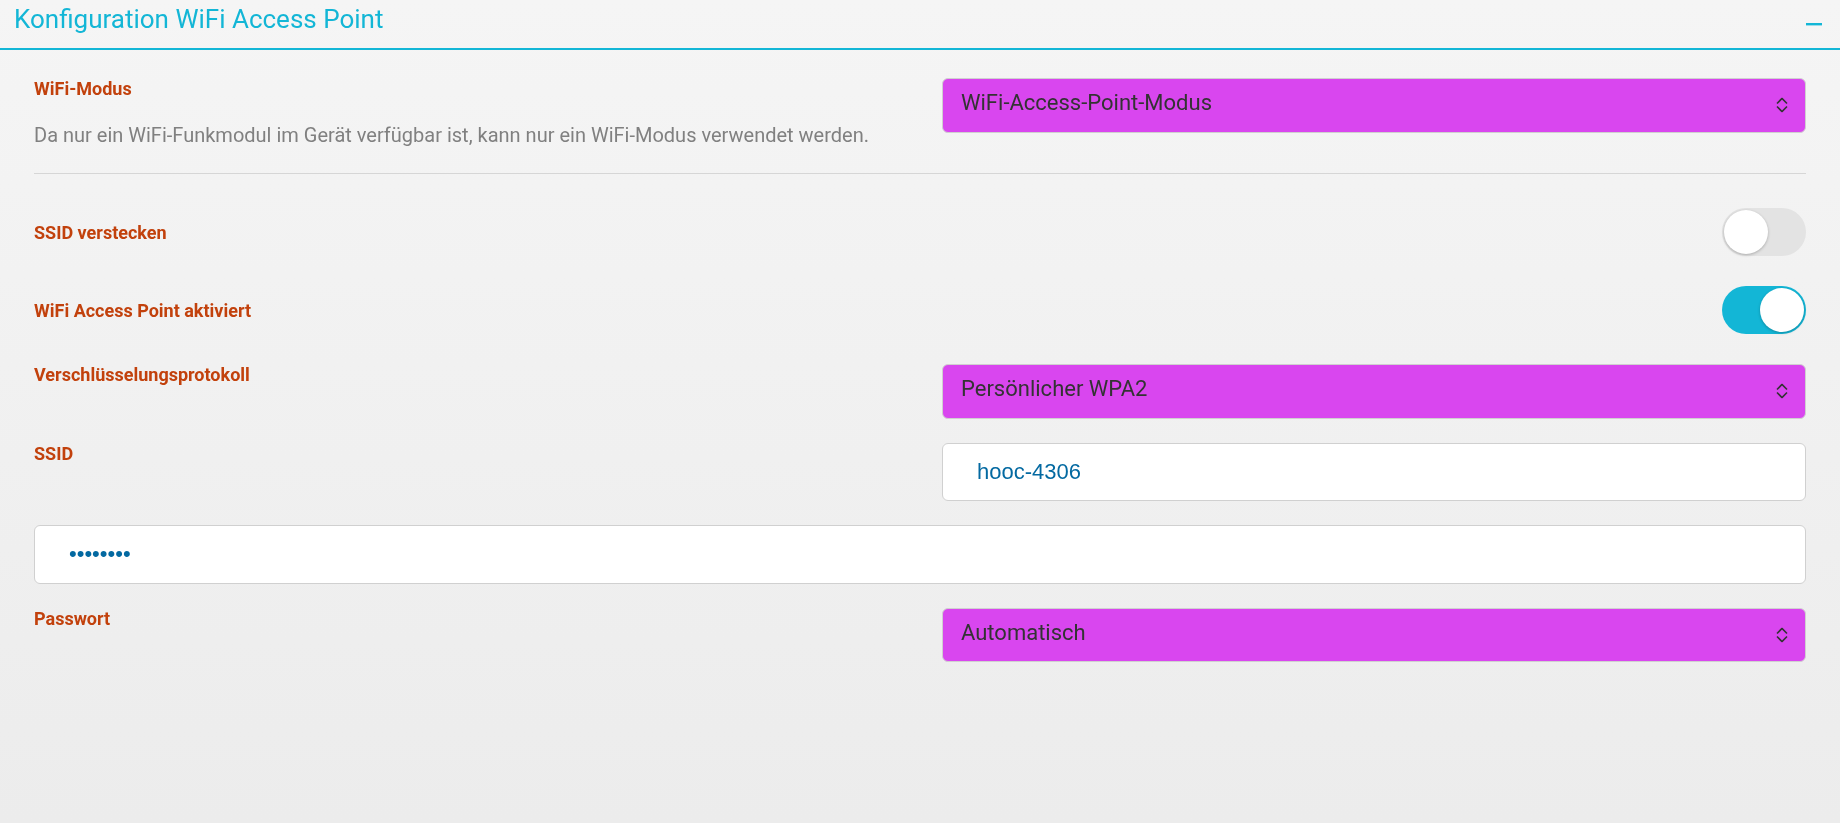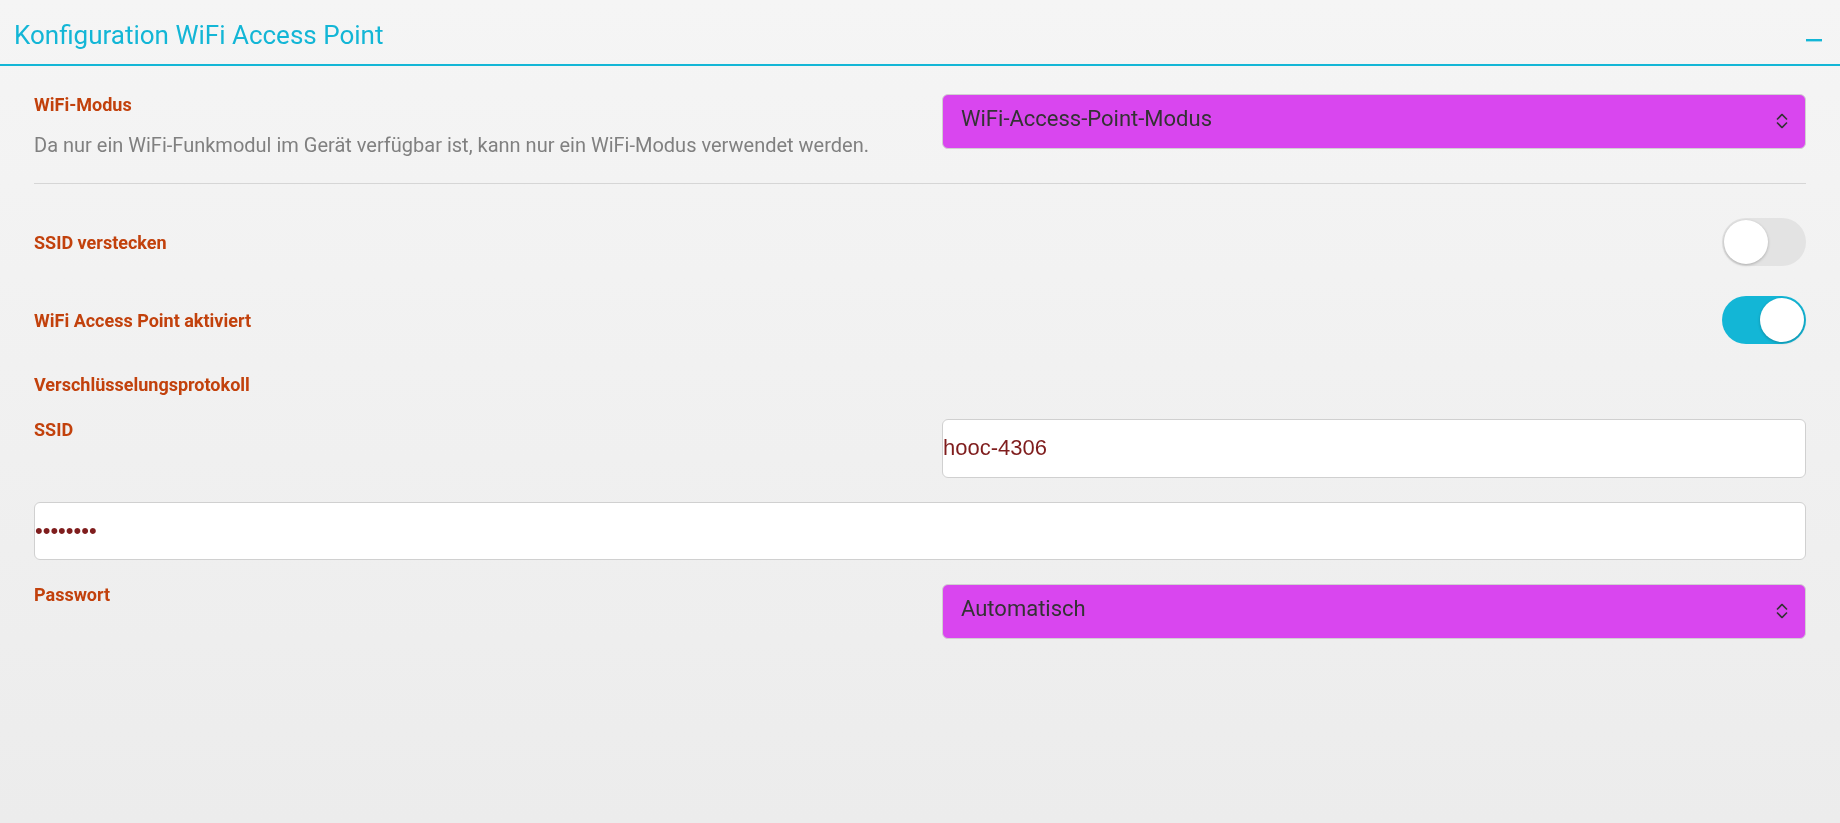--- a/index.html
+++ b/index.html
@@ -11,21 +11,21 @@
     font-family: -apple-system, BlinkMacSystemFont, "Segoe UI", Roboto, "Helvetica Neue", Arial, sans-serif;
     background: linear-gradient(to bottom, #f5f5f5, #ececec);
     width: 1840px;
     min-height: 823px;
     padding: 0;
   }
   .section-header {
     display: flex;
     justify-content: space-between;
     align-items: center;
-    padding: 20px 14px 14px 14px;
+    padding: 4px 14px 14px 14px;
     border-bottom: 2px solid #13b6d6;
   }
   .section-title {
     color: #13b6d6;
     font-size: 26px;
     font-weight: 400;
   }
   .collapse-icon {
     color: #13b6d6;
     font-size: 22px;
@@ -54,21 +54,21 @@
     justify-content: flex-end;
   }
   .label {
     font-size: 18px;
     color: #c2410c;
     font-weight: 700;
   }
   .desc {
     font-size: 20px;
     color: #808080;
-    margin-top: 16px;
+    margin-top: 22px;
     line-height: 1.4;
   }
   .divider {
     border: none;
     border-top: 1px solid #d6d6d6;
     margin: 10px 0 34px 0;
   }
 
   .select-wrap {
     position: relative;
@@ -99,23 +99,23 @@
     align-items: center;
     gap: 1px;
   }
   .select-caret svg { display: block; }
 
   .text-input {
     width: 100%;
     background: #fff;
     border: 1px solid #d0d0d0;
     border-radius: 6px;
-    padding: 14px 0;
+    padding: 14px 34px;
     font-size: 22px;
-    color: #7f1d1d;
+    color: #0369a1;
     line-height: 1.3;
   }
   .text-input::placeholder { color: #999; }
 
   
   .toggle {
     position: relative;
     width: 84px;
     height: 48px;
     border-radius: 28px;
@@ -191,20 +191,33 @@
     <div class="label">WiFi Access Point aktiviert</div>
     <div class="toggle on">
       <div class="toggle-knob"></div>
     </div>
   </div>
 
   <div class="row">
     <div class="left-col">
       <div class="label">Verschlüsselungsprotokoll</div>
     </div>
+    <div class="right-col">
+      <div class="select-wrap">
+        <div class="select-control">Persönlicher WPA2</div>
+        <div class="select-caret">
+          <svg width="12" height="7" viewBox="0 0 12 7">
+              <path d="M1 6 L6 1 L11 6" stroke="#333" stroke-width="1.6" fill="none"></path>
+            </svg>
+          <svg width="12" height="7" viewBox="0 0 12 7">
+              <path d="M1 1 L6 6 L11 1" stroke="#333" stroke-width="1.6" fill="none"></path>
+            </svg>
+        </div>
+      </div>
+    </div>
   </div>
 
   <div class="row">
     <div class="left-col">
       <div class="label">SSID</div>
     </div>
     <div class="right-col">
       <input type="text" class="text-input" value="hooc-4306" style="">
     </div>
   </div>

